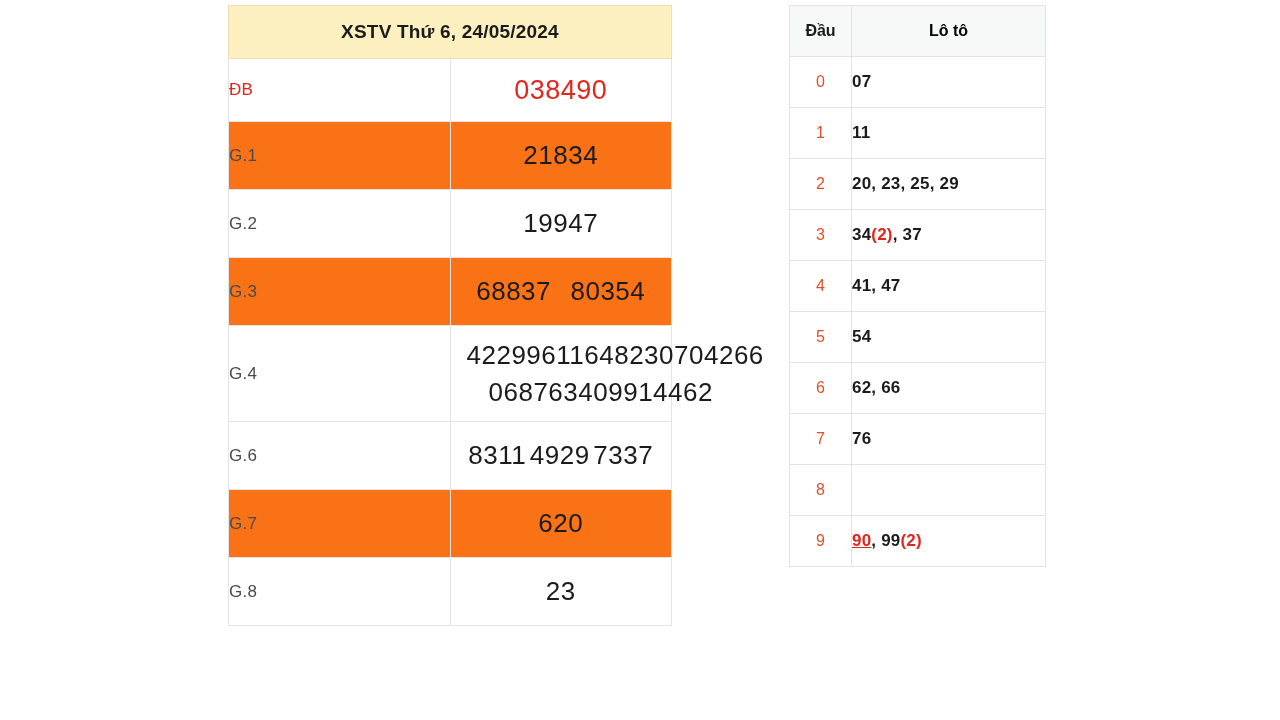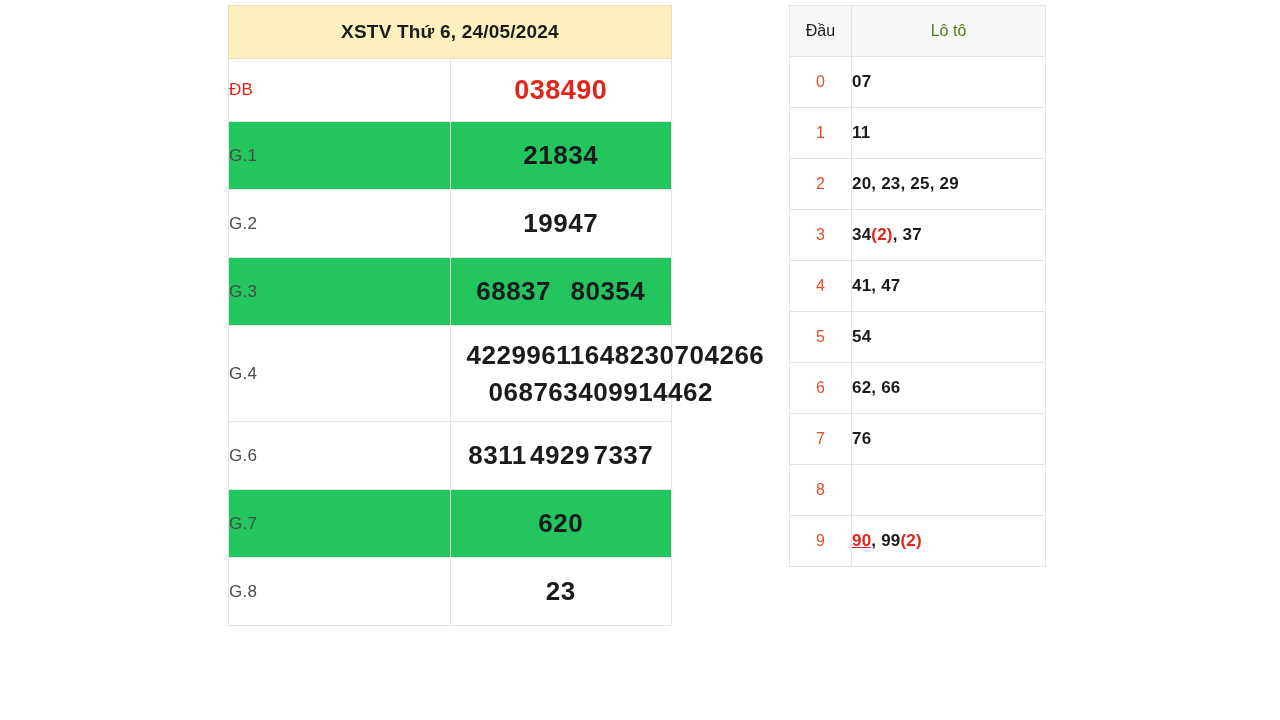--- a/index.html
+++ b/index.html
@@ -54,30 +54,30 @@
     font-weight: normal;
     letter-spacing: 0.3px;
   }
   .prize-label.special {
     color: #e1261c;
   }
 
   .prize-values {
     text-align: right;
     font-size: 26px;
-    font-weight: bold;
+    font-weight: normal;
     color: #1b1b1b;
     letter-spacing: 0.5px;
   }
   .prize-values.special {
     color: #e1261c;
     font-size: 27px;
   }
 
-  .row-alt td { background: #22c55e; }
+  .row-alt td { background: #f97316; }
   .row-plain td { background: #ffffff; }
 
   .num-line {
     display: flex;
     justify-content: space-around;
     align-items: center;
     padding: 0 16px;
   }
   .num-line.two-line-top { padding-bottom: 3px; }
   .num-line.two-line-bottom {
@@ -105,25 +105,25 @@
   .loto-table td, .loto-table th {
     border: 1px solid #e4e4e4;
     padding: 0;
     vertical-align: middle;
     height: 50px;
   }
   .loto-head-dau, .loto-head-loto {
     background: #f7f8f8;
     text-align: center;
     font-size: 16px;
-    font-weight: normal;
+    font-weight: bold;
     height: 53px;
   }
   .loto-head-dau { color: #1b1b1b; width: 61px; }
-  .loto-head-loto { color: #4d7c0f; }
+  .loto-head-loto { color: #000000; }
 
   .loto-dau {
     width: 61px;
     text-align: center;
     font-size: 16px;
     color: #e1502a;
     font-weight: normal;
   }
   .loto-nums {
     padding-left: 15px;

